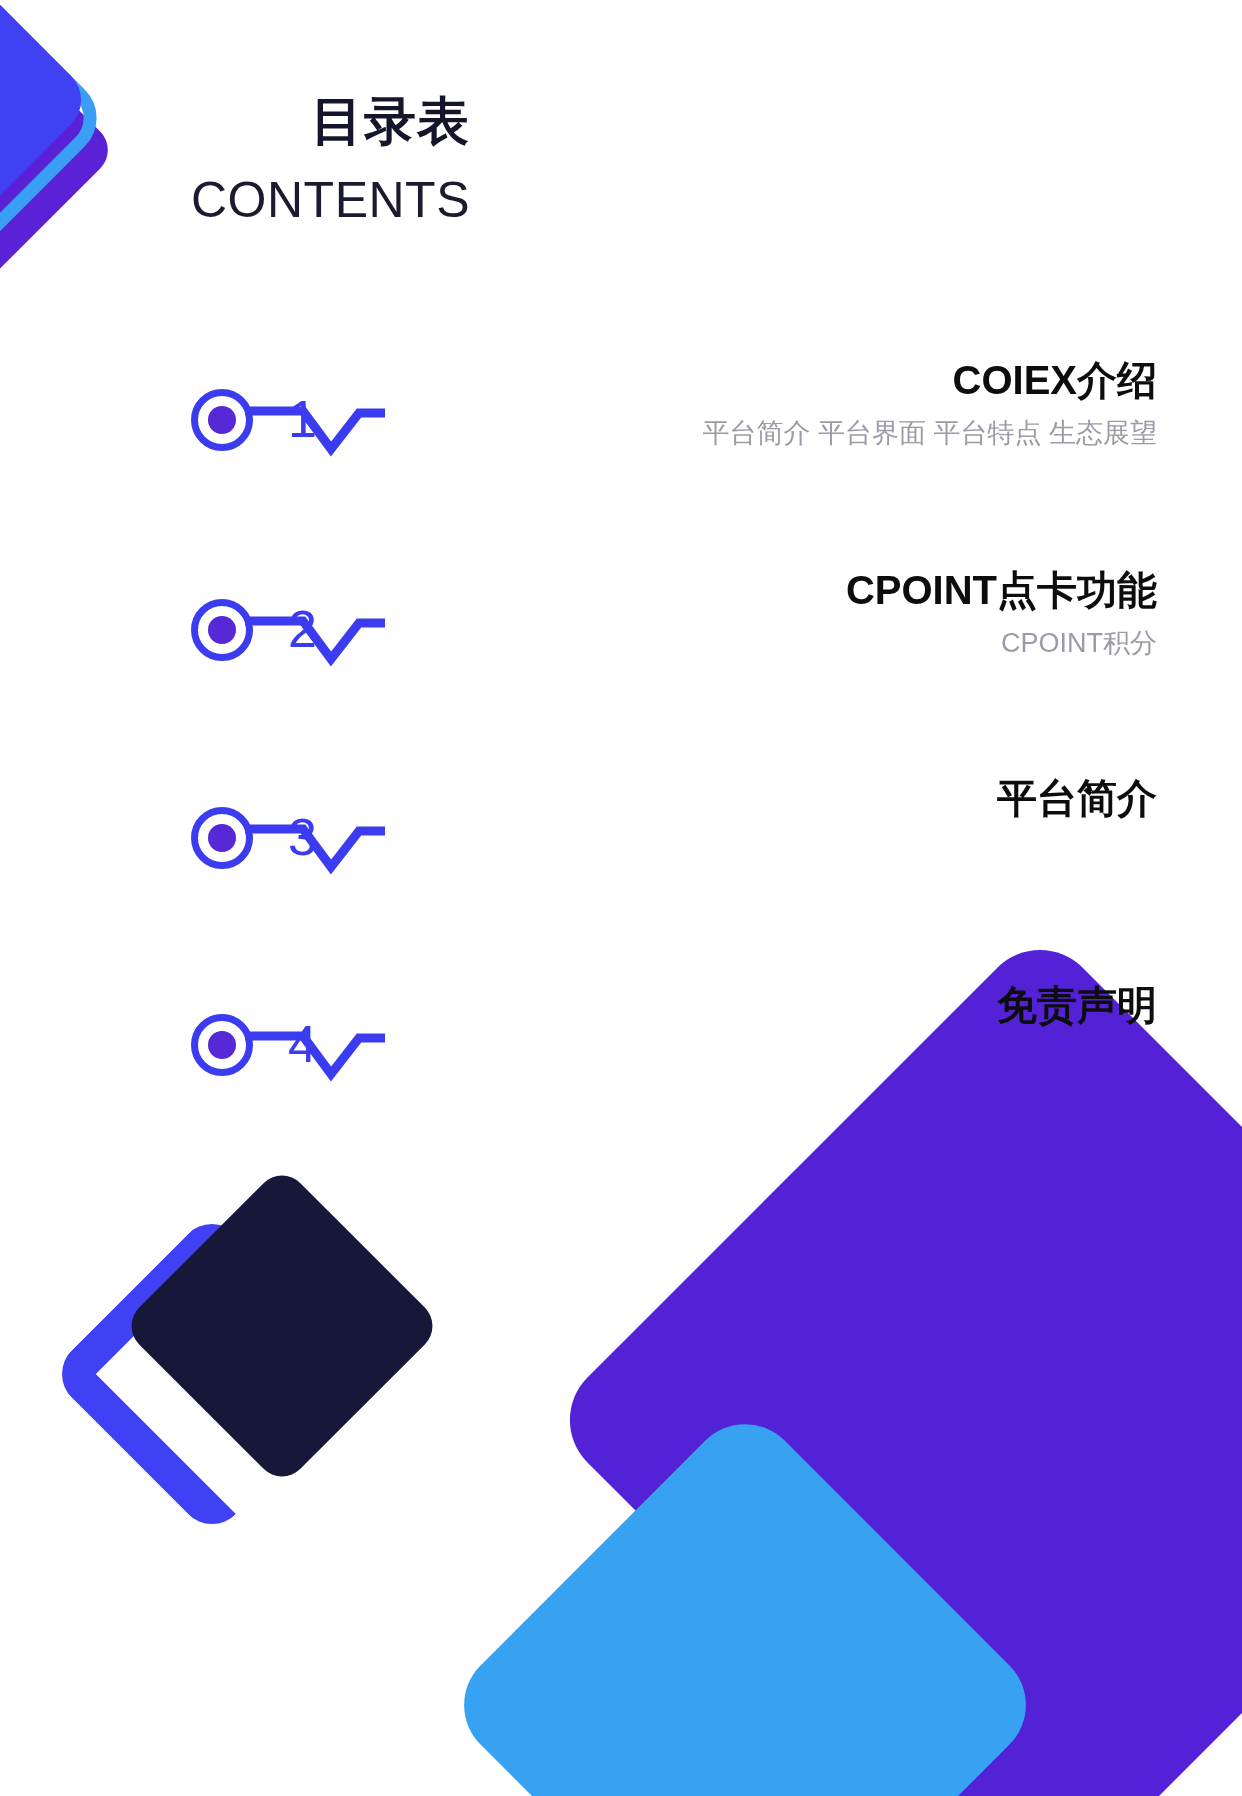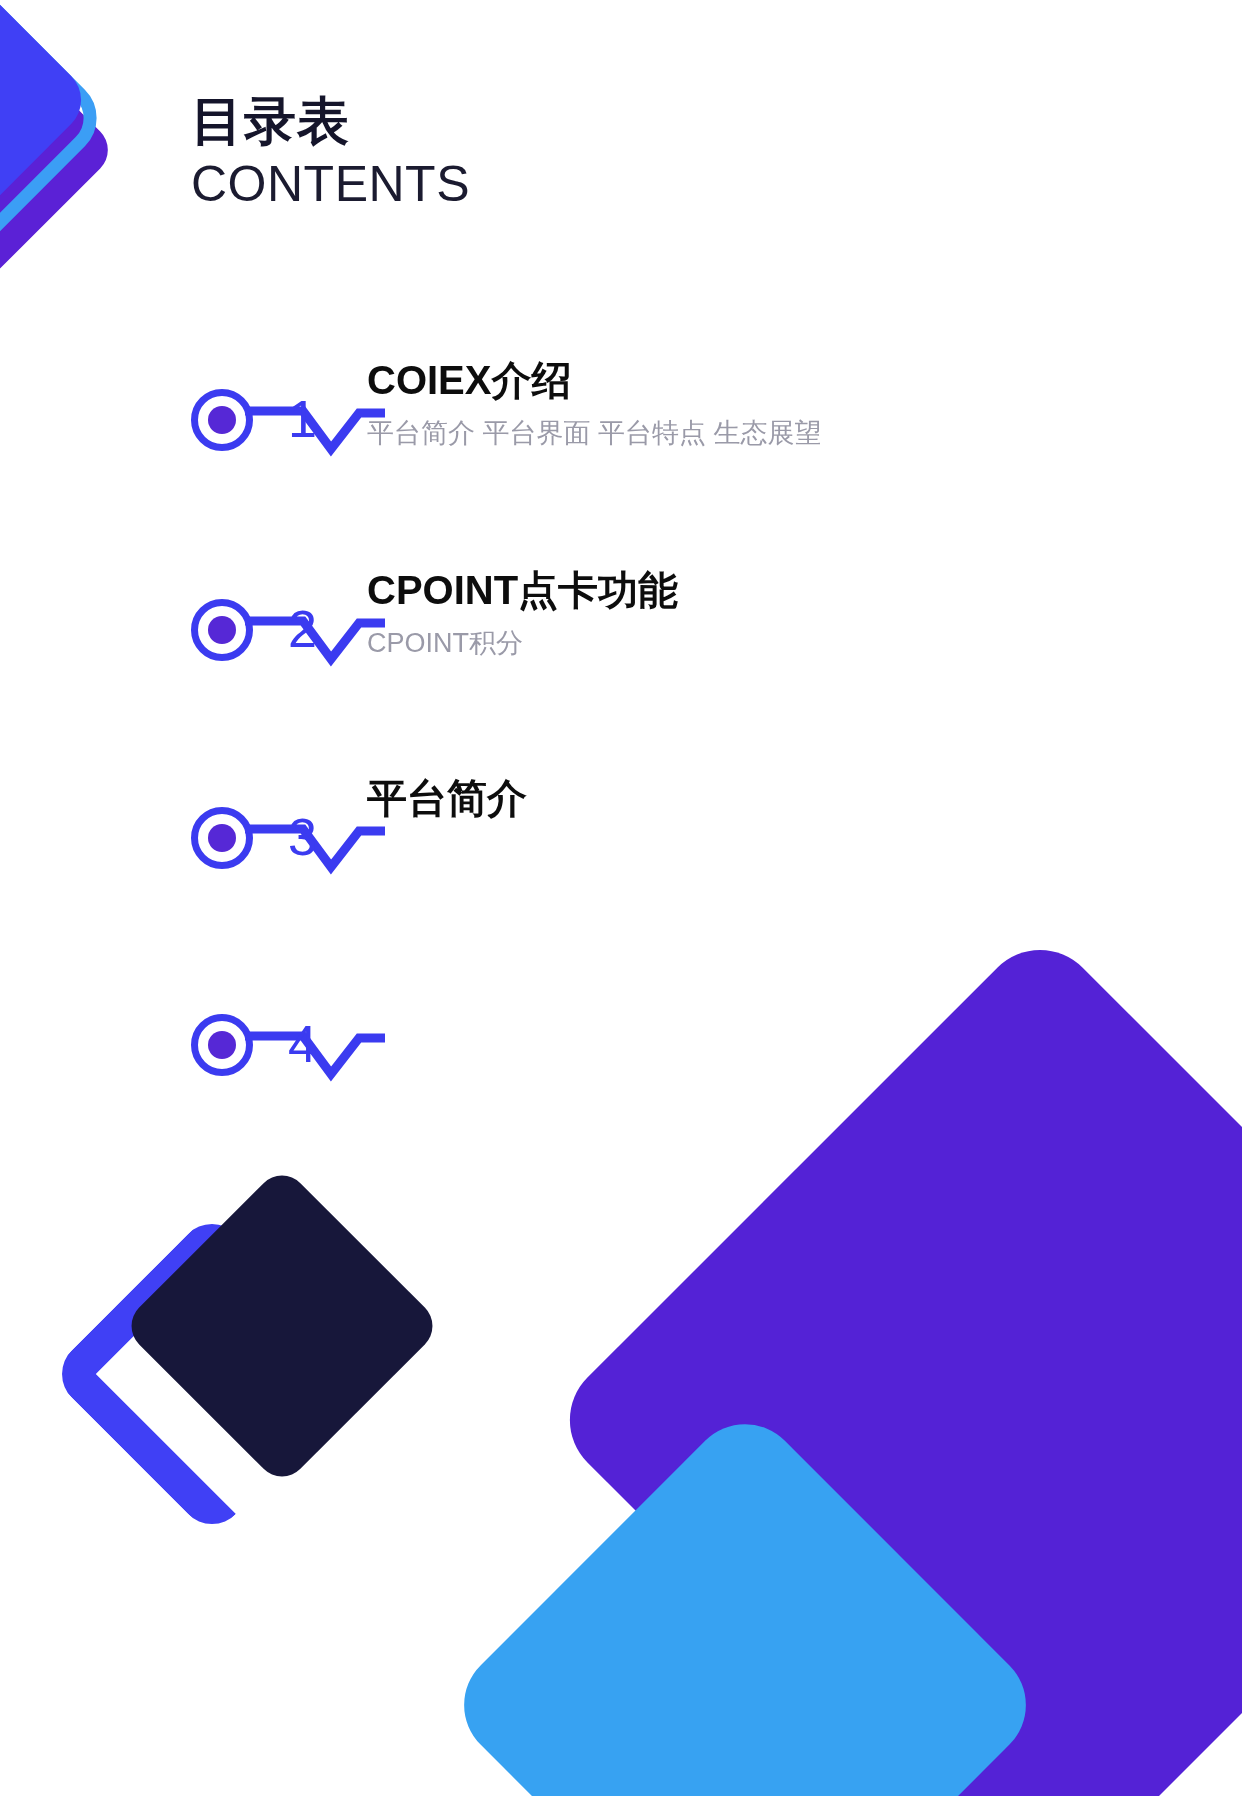--- a/index.html
+++ b/index.html
@@ -9,20 +9,21 @@
   }
   body {
     font-family: "Liberation Sans", "DejaVu Sans", sans-serif;
   }
   #slide {
     position: relative;
     width: 1242px;
     height: 1796px;
     overflow: hidden;
     background: #ffffff;
+    text-align: right;
   }
 
   
   .deco { position: absolute; pointer-events: none; }
 
   
   .tl-purple {
     left: -118px;
     top: 52px;
     width: 196px;
@@ -107,21 +108,21 @@
     letter-spacing: 1px;
     white-space: nowrap;
   }
   .header .en {
     font-size: 50px;
     font-weight: normal;
     color: #1b1b30;
     line-height: 1.2;
     letter-spacing: 0.5px;
     white-space: nowrap;
-    margin-top: 2px;
+    margin-top: 18px;
   }
 
   
   .toc { position: absolute; left: 0; top: 0; width: 1242px; }
   .toc-item { position: absolute; left: 0; width: 1242px; height: 150px; }
 
   .marker {
     position: absolute;
     left: 191px;
     top: 34px;
@@ -245,16 +246,20 @@
     </div>
 
     <div class="toc-item" style="top:980px">
       <div class="marker">
         <div class="dot"></div>
       </div>
       <svg class="connector" viewBox="0 0 140 110">
         <polyline points="4,40 58,40 86,78 114,42 136,42" fill="none" stroke="#3b3bf0" stroke-width="9" stroke-linecap="square" stroke-linejoin="miter"></polyline>
       </svg>
       <div class="num">4</div>
+      <div class="text-col">
+        <div class="item-title">免责声明</div>
+        <div class="item-sub"></div>
+      </div>
     </div>
 
   </div>
 </div>
 
 </body></html>

